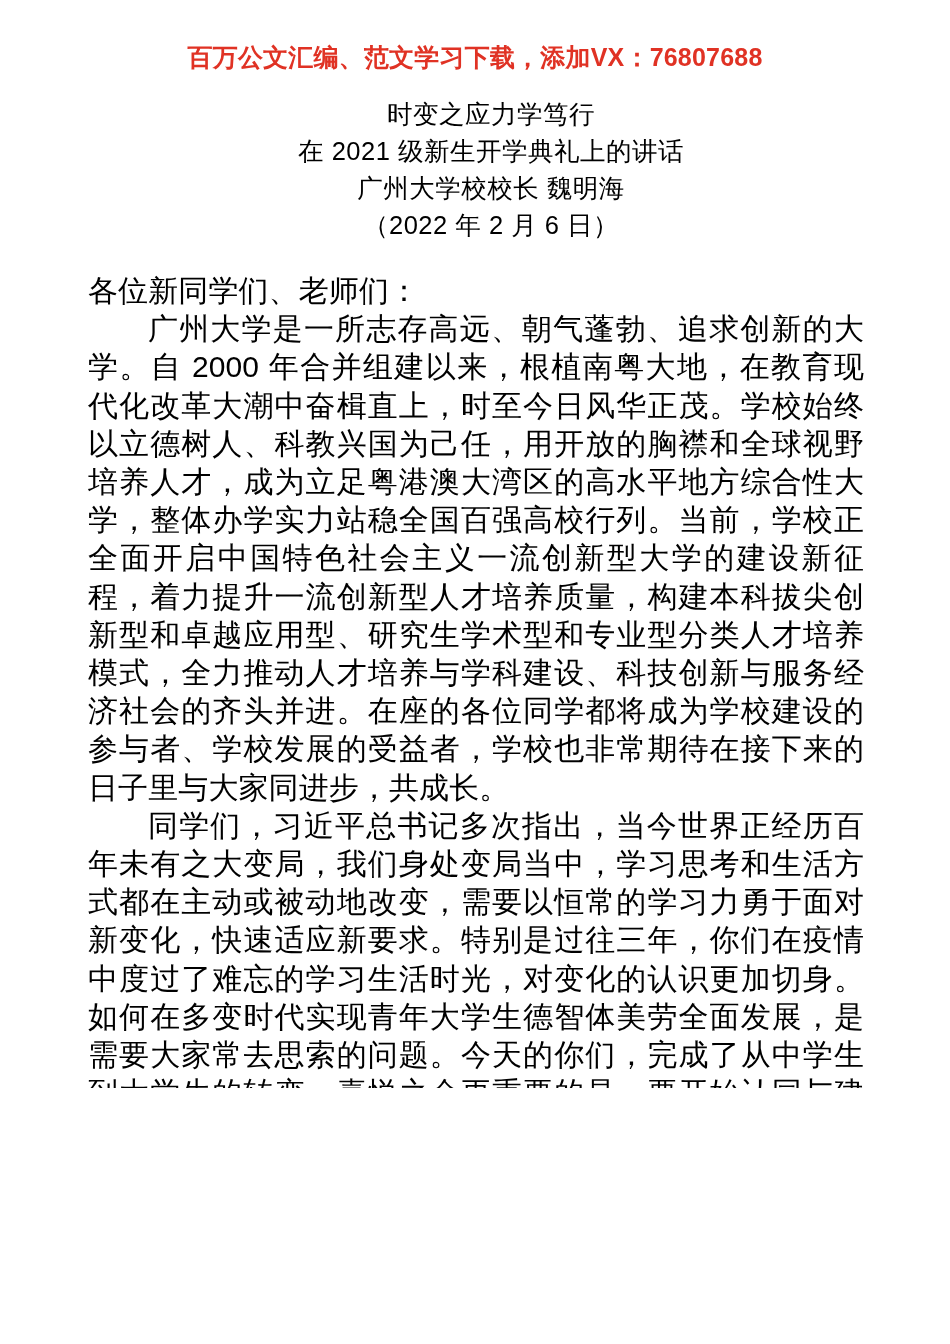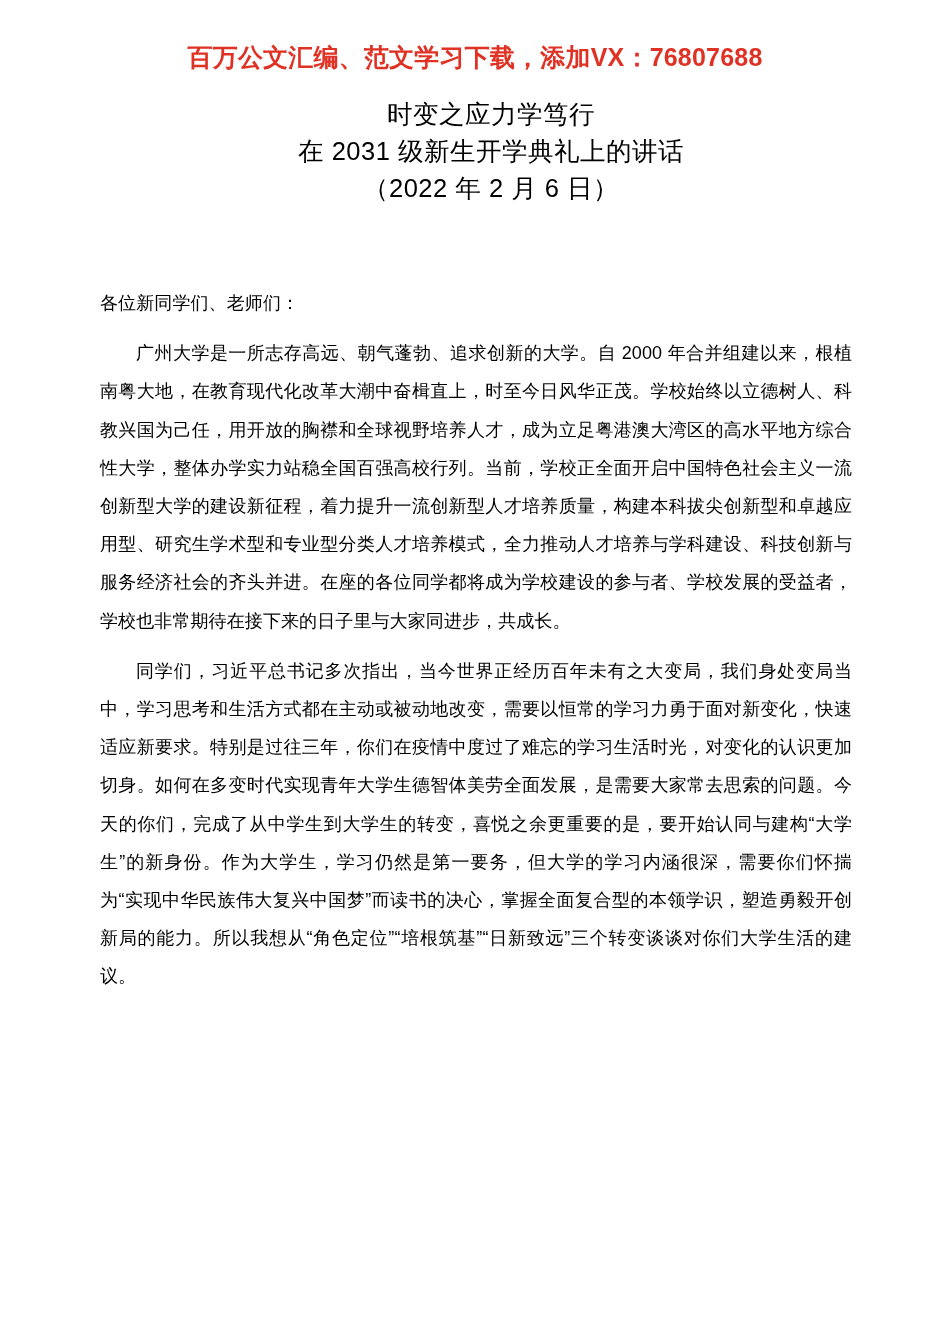--- a/index.html
+++ b/index.html
@@ -58,26 +58,26 @@
   }
 
   
   .body-text {
     position: absolute;
     top: 272px;
     left: 88px;
     width: 776px;
   }
   .para {
-    font-size: 18px;
+    font-size: 30px;
     line-height: 38.2px;
     text-align: justify;
     text-justify: inter-ideograph;
     letter-spacing: 0.1px;
-    margin: 12px;
+    margin: 0;
     text-indent: 0;
   }
   .para.indent {
     text-indent: 2em;
   }
   .para.salutation {
     text-indent: 0;
   }
 
   
@@ -112,21 +112,22 @@
 </style>
 </head>
 <body>
 
 <div class="page">
 
   <div class="promo-banner">百万公文汇编、范文学习下载，添加VX：76807688</div>
 
   <div class="title-block">
     <div class="title-line">时变之应力学笃行</div>
-    <div class="title-line">在 2031 级新生开学典礼上的讲话</div>
+    <div class="title-line">在 2021 级新生开学典礼上的讲话</div>
+    <div class="title-line">广州大学校校长  魏明海</div>
     <div class="title-line">（2022 年 2 月 6 日）</div>
   </div>
 
   <div class="body-text">
     <p class="para salutation">各位新同学们、老师们：</p>
     <p class="para indent">广州大学是一所志存高远、朝气蓬勃、追求创新的大学。自 2000 年合并组建以来，根植南粤大地，在教育现代化改革大潮中奋楫直上，时至今日风华正茂。学校始终以立德树人、科教兴国为己任，用开放的胸襟和全球视野培养人才，成为立足粤港澳大湾区的高水平地方综合性大学，整体办学实力站稳全国百强高校行列。当前，学校正全面开启中国特色社会主义一流创新型大学的建设新征程，着力提升一流创新型人才培养质量，构建本科拔尖创新型和卓越应用型、研究生学术型和专业型分类人才培养模式，全力推动人才培养与学科建设、科技创新与服务经济社会的齐头并进。在座的各位同学都将成为学校建设的参与者、学校发展的受益者，学校也非常期待在接下来的日子里与大家同进步，共成长。</p>
     <p class="para indent">同学们，习近平总书记多次指出，当今世界正经历百年未有之大变局，我们身处变局当中，学习思考和生活方式都在主动或被动地改变，需要以恒常的学习力勇于面对新变化，快速适应新要求。特别是过往三年，你们在疫情中度过了难忘的学习生活时光，对变化的认识更加切身。如何在多变时代实现青年大学生德智体美劳全面发展，是需要大家常去思索的问题。今天的你们，完成了从中学生到大学生的转变，喜悦之余更重要的是，要开始认同与建构“大学生”的新身份。作为大学生，学习仍然是第一要务，但大学的学习内涵很深，需要你们怀揣为“实现中华民族伟大复兴中国梦”而读书的决心，掌握全面复合型的本领学识，塑造勇毅开创新局的能力。所以我想从“角色定位”“培根筑基”“日新致远”三个转变谈谈对你们大学生活的建议。</p>
   </div>
 
   <div class="footer">

